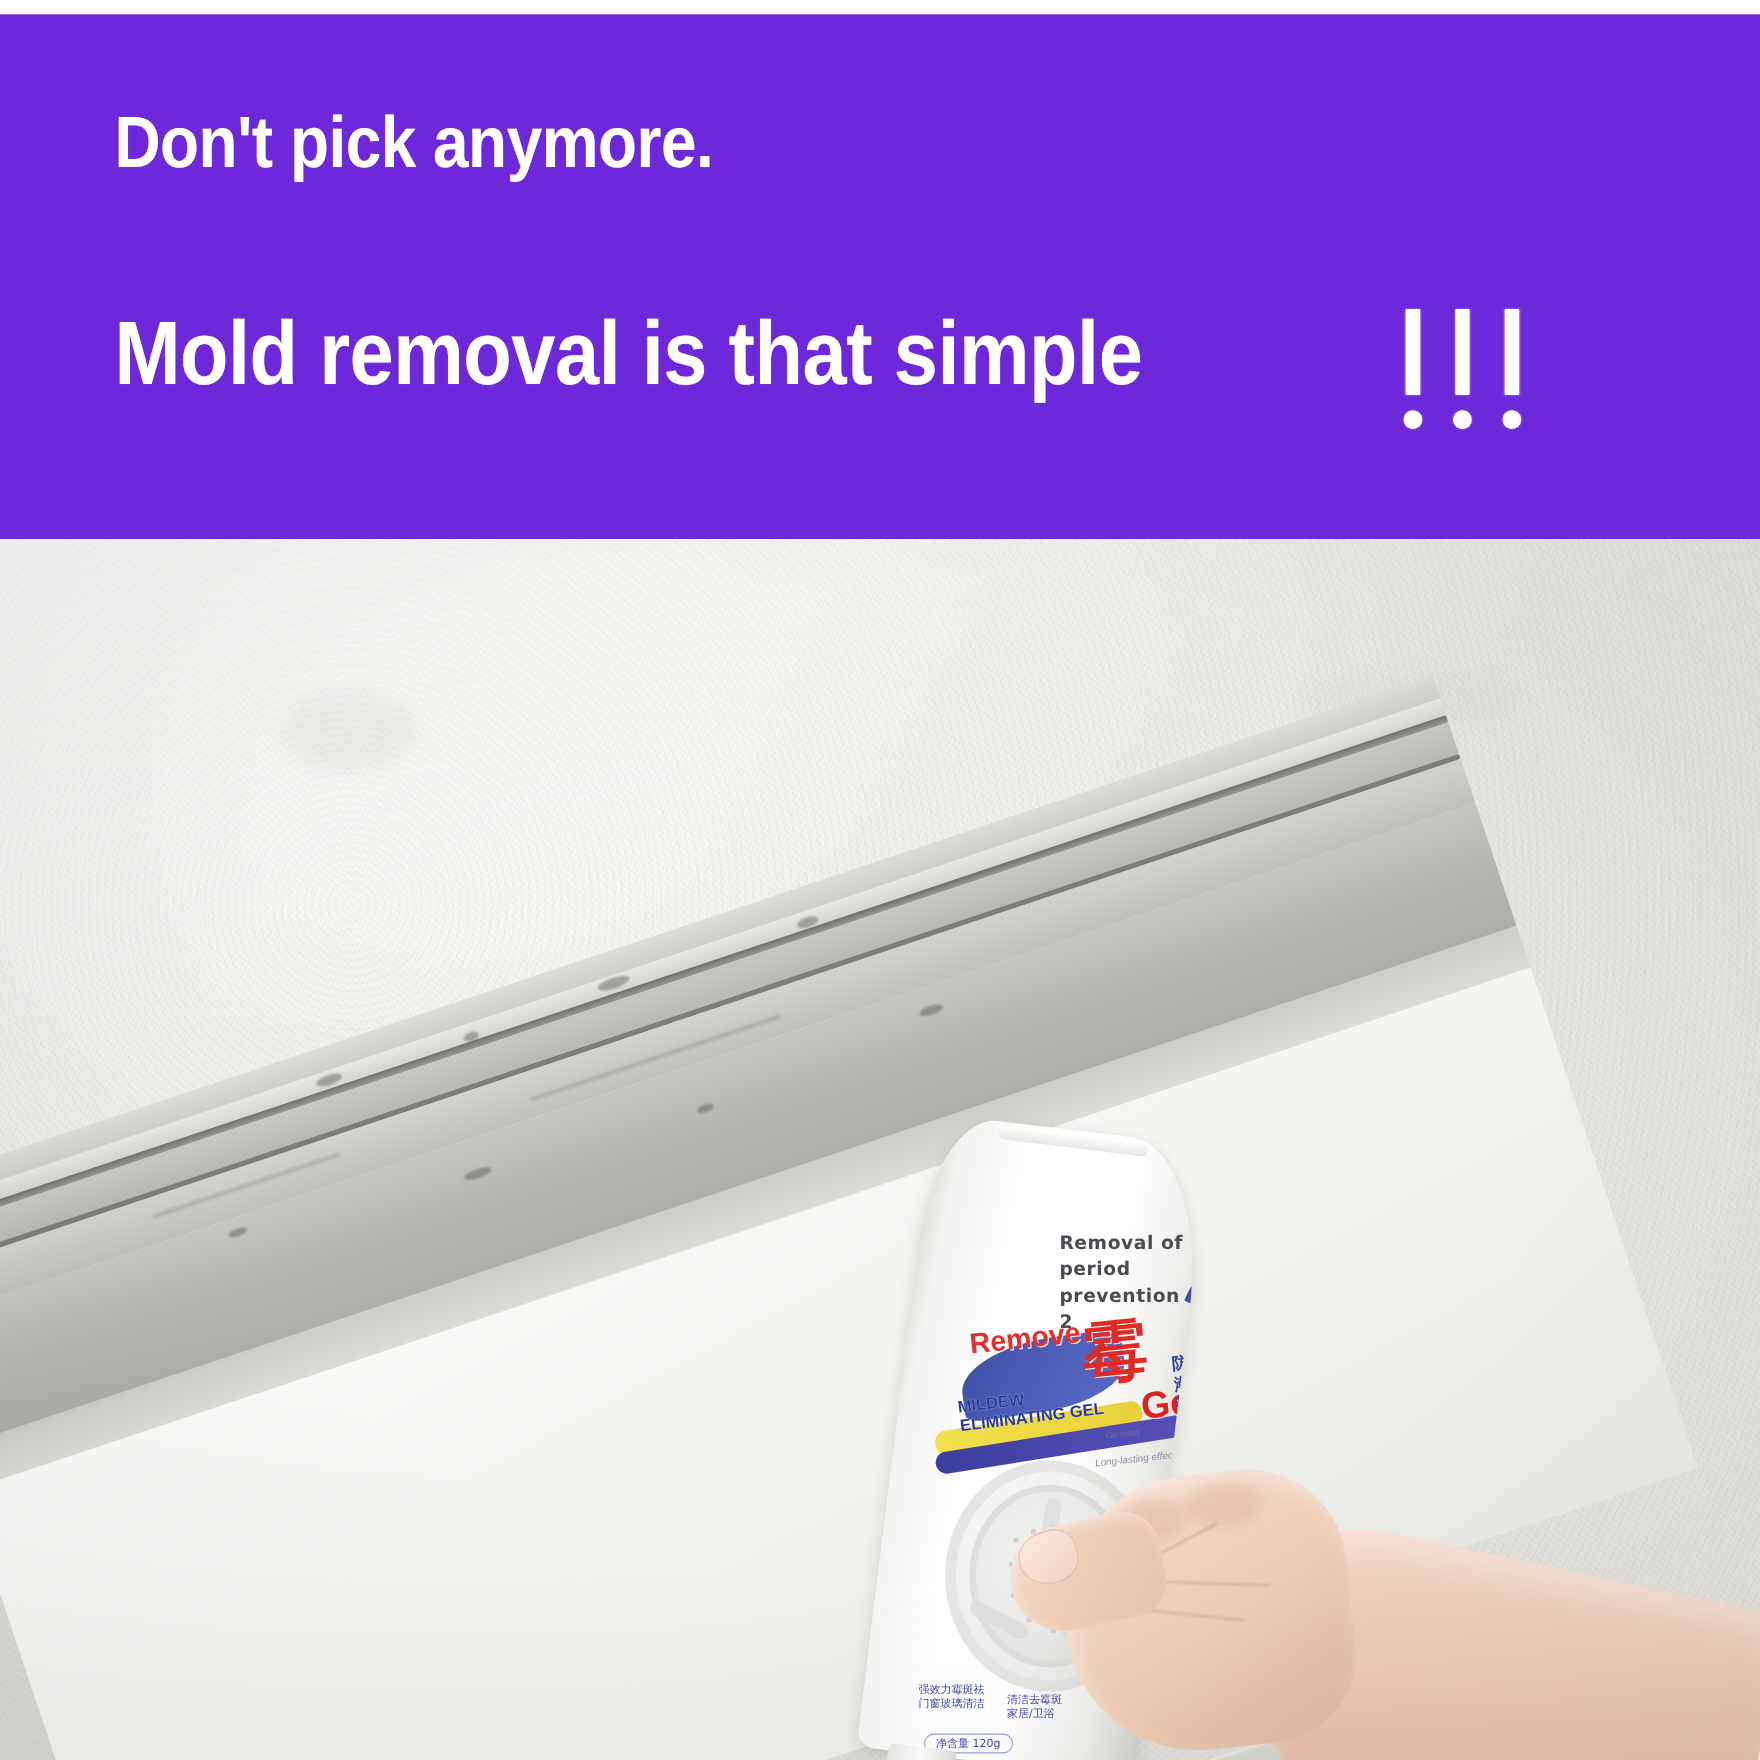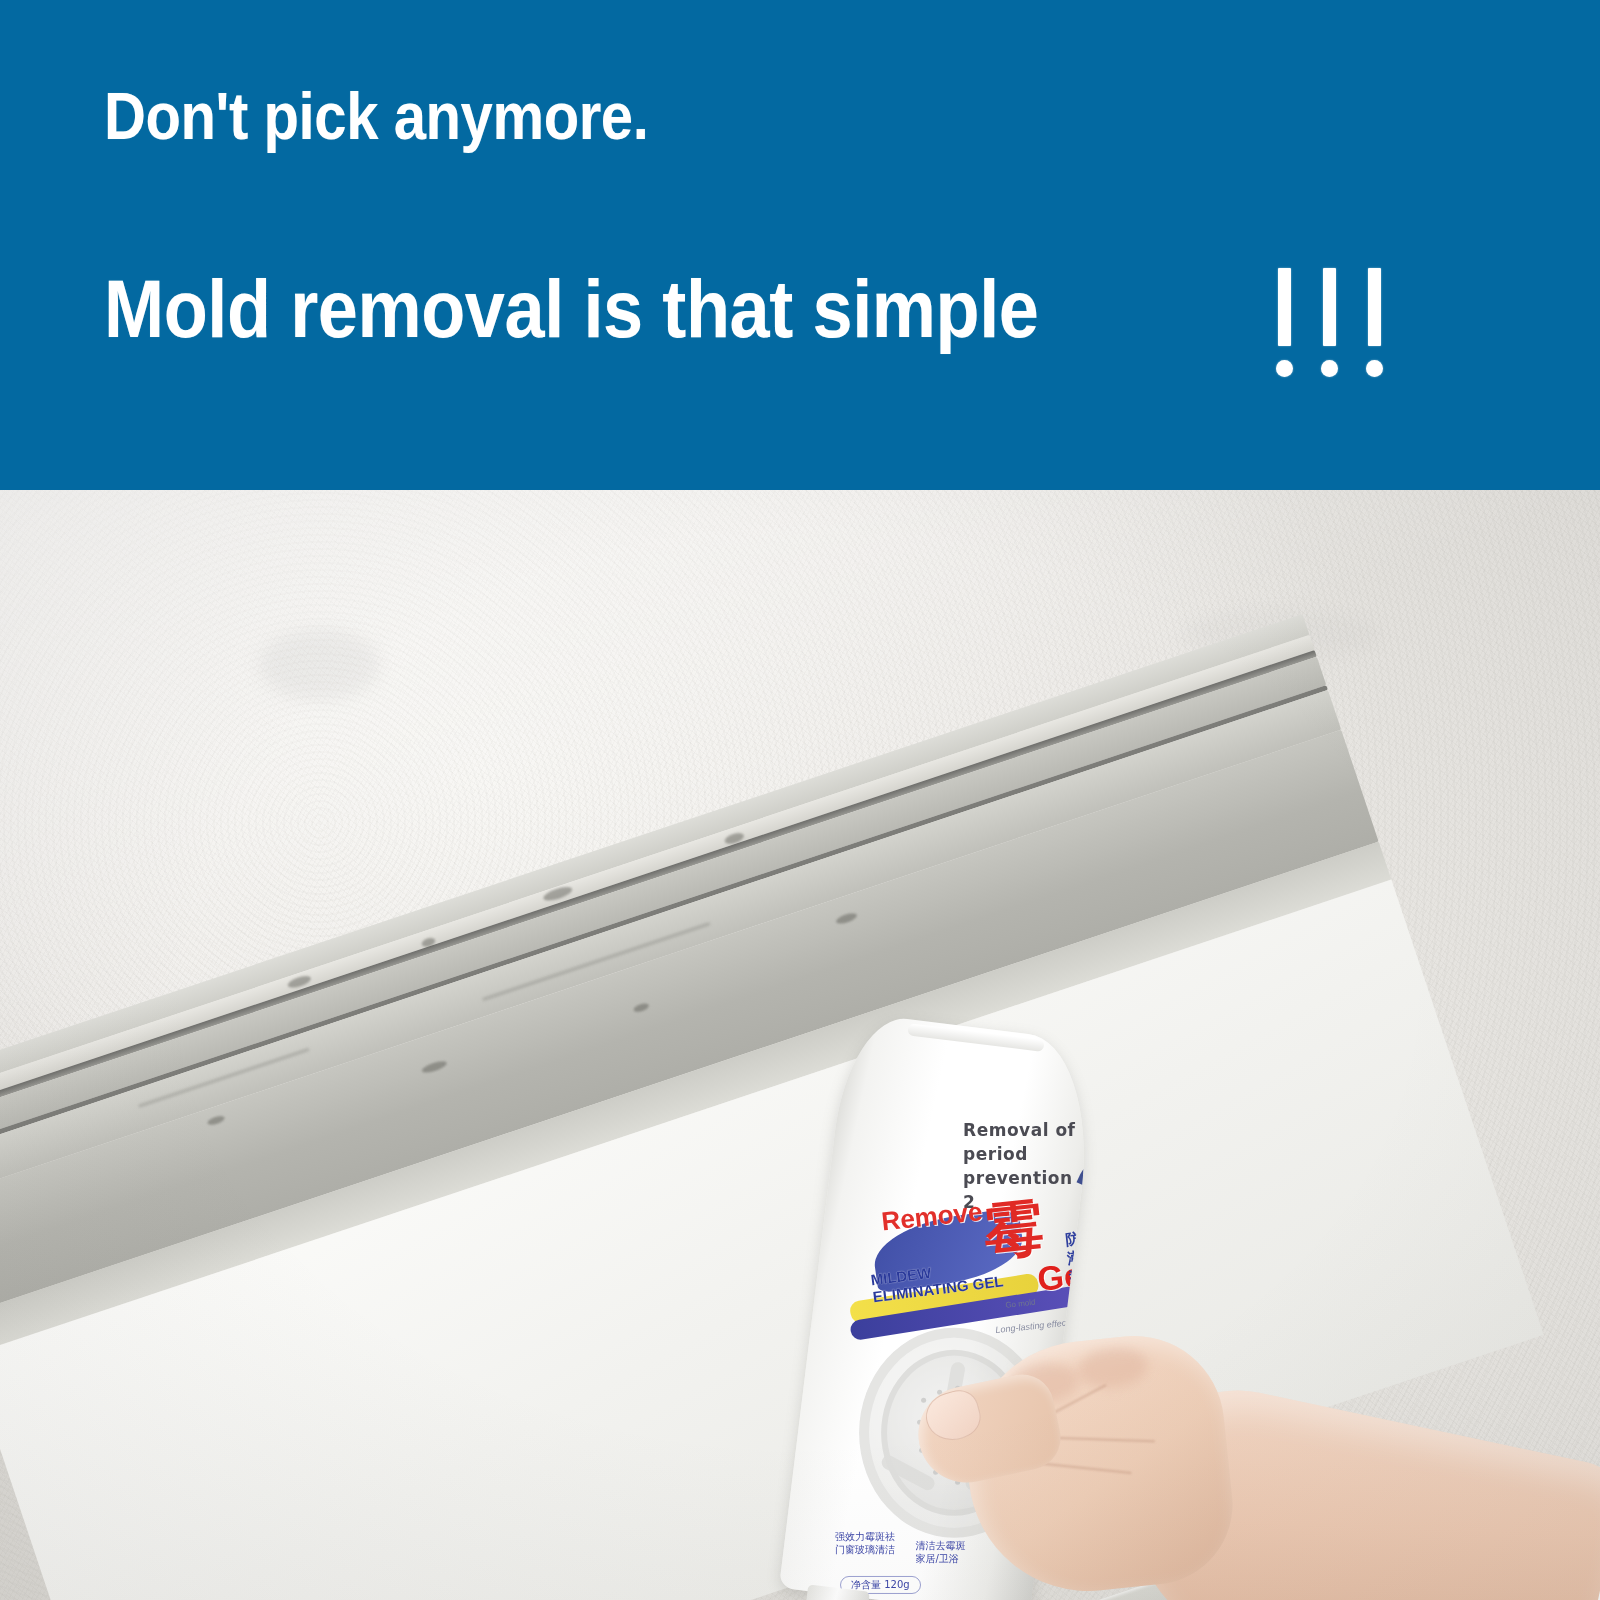--- a/index.html
+++ b/index.html
@@ -7,22 +7,22 @@
 
   #page{
     position:relative;
     width:1600px;height:1600px;
     overflow:hidden;
     background:#ffffff;
   }
 
   
   .banner{
-    position:absolute;left:0;top:0;width:1600px;height:490px;
-    background:#0369a1;
+    position:absolute;left:0;top:13px;width:1600px;height:490px;
+    background:#6d28d9;
     overflow:hidden;
   }
   .headline{
     position:absolute;
     color:#ffffff;
     font-family:"Liberation Sans", sans-serif;
     font-weight:bold;
     letter-spacing:-0.5px;
     transform:scaleX(0.88);
     transform-origin:left center;

